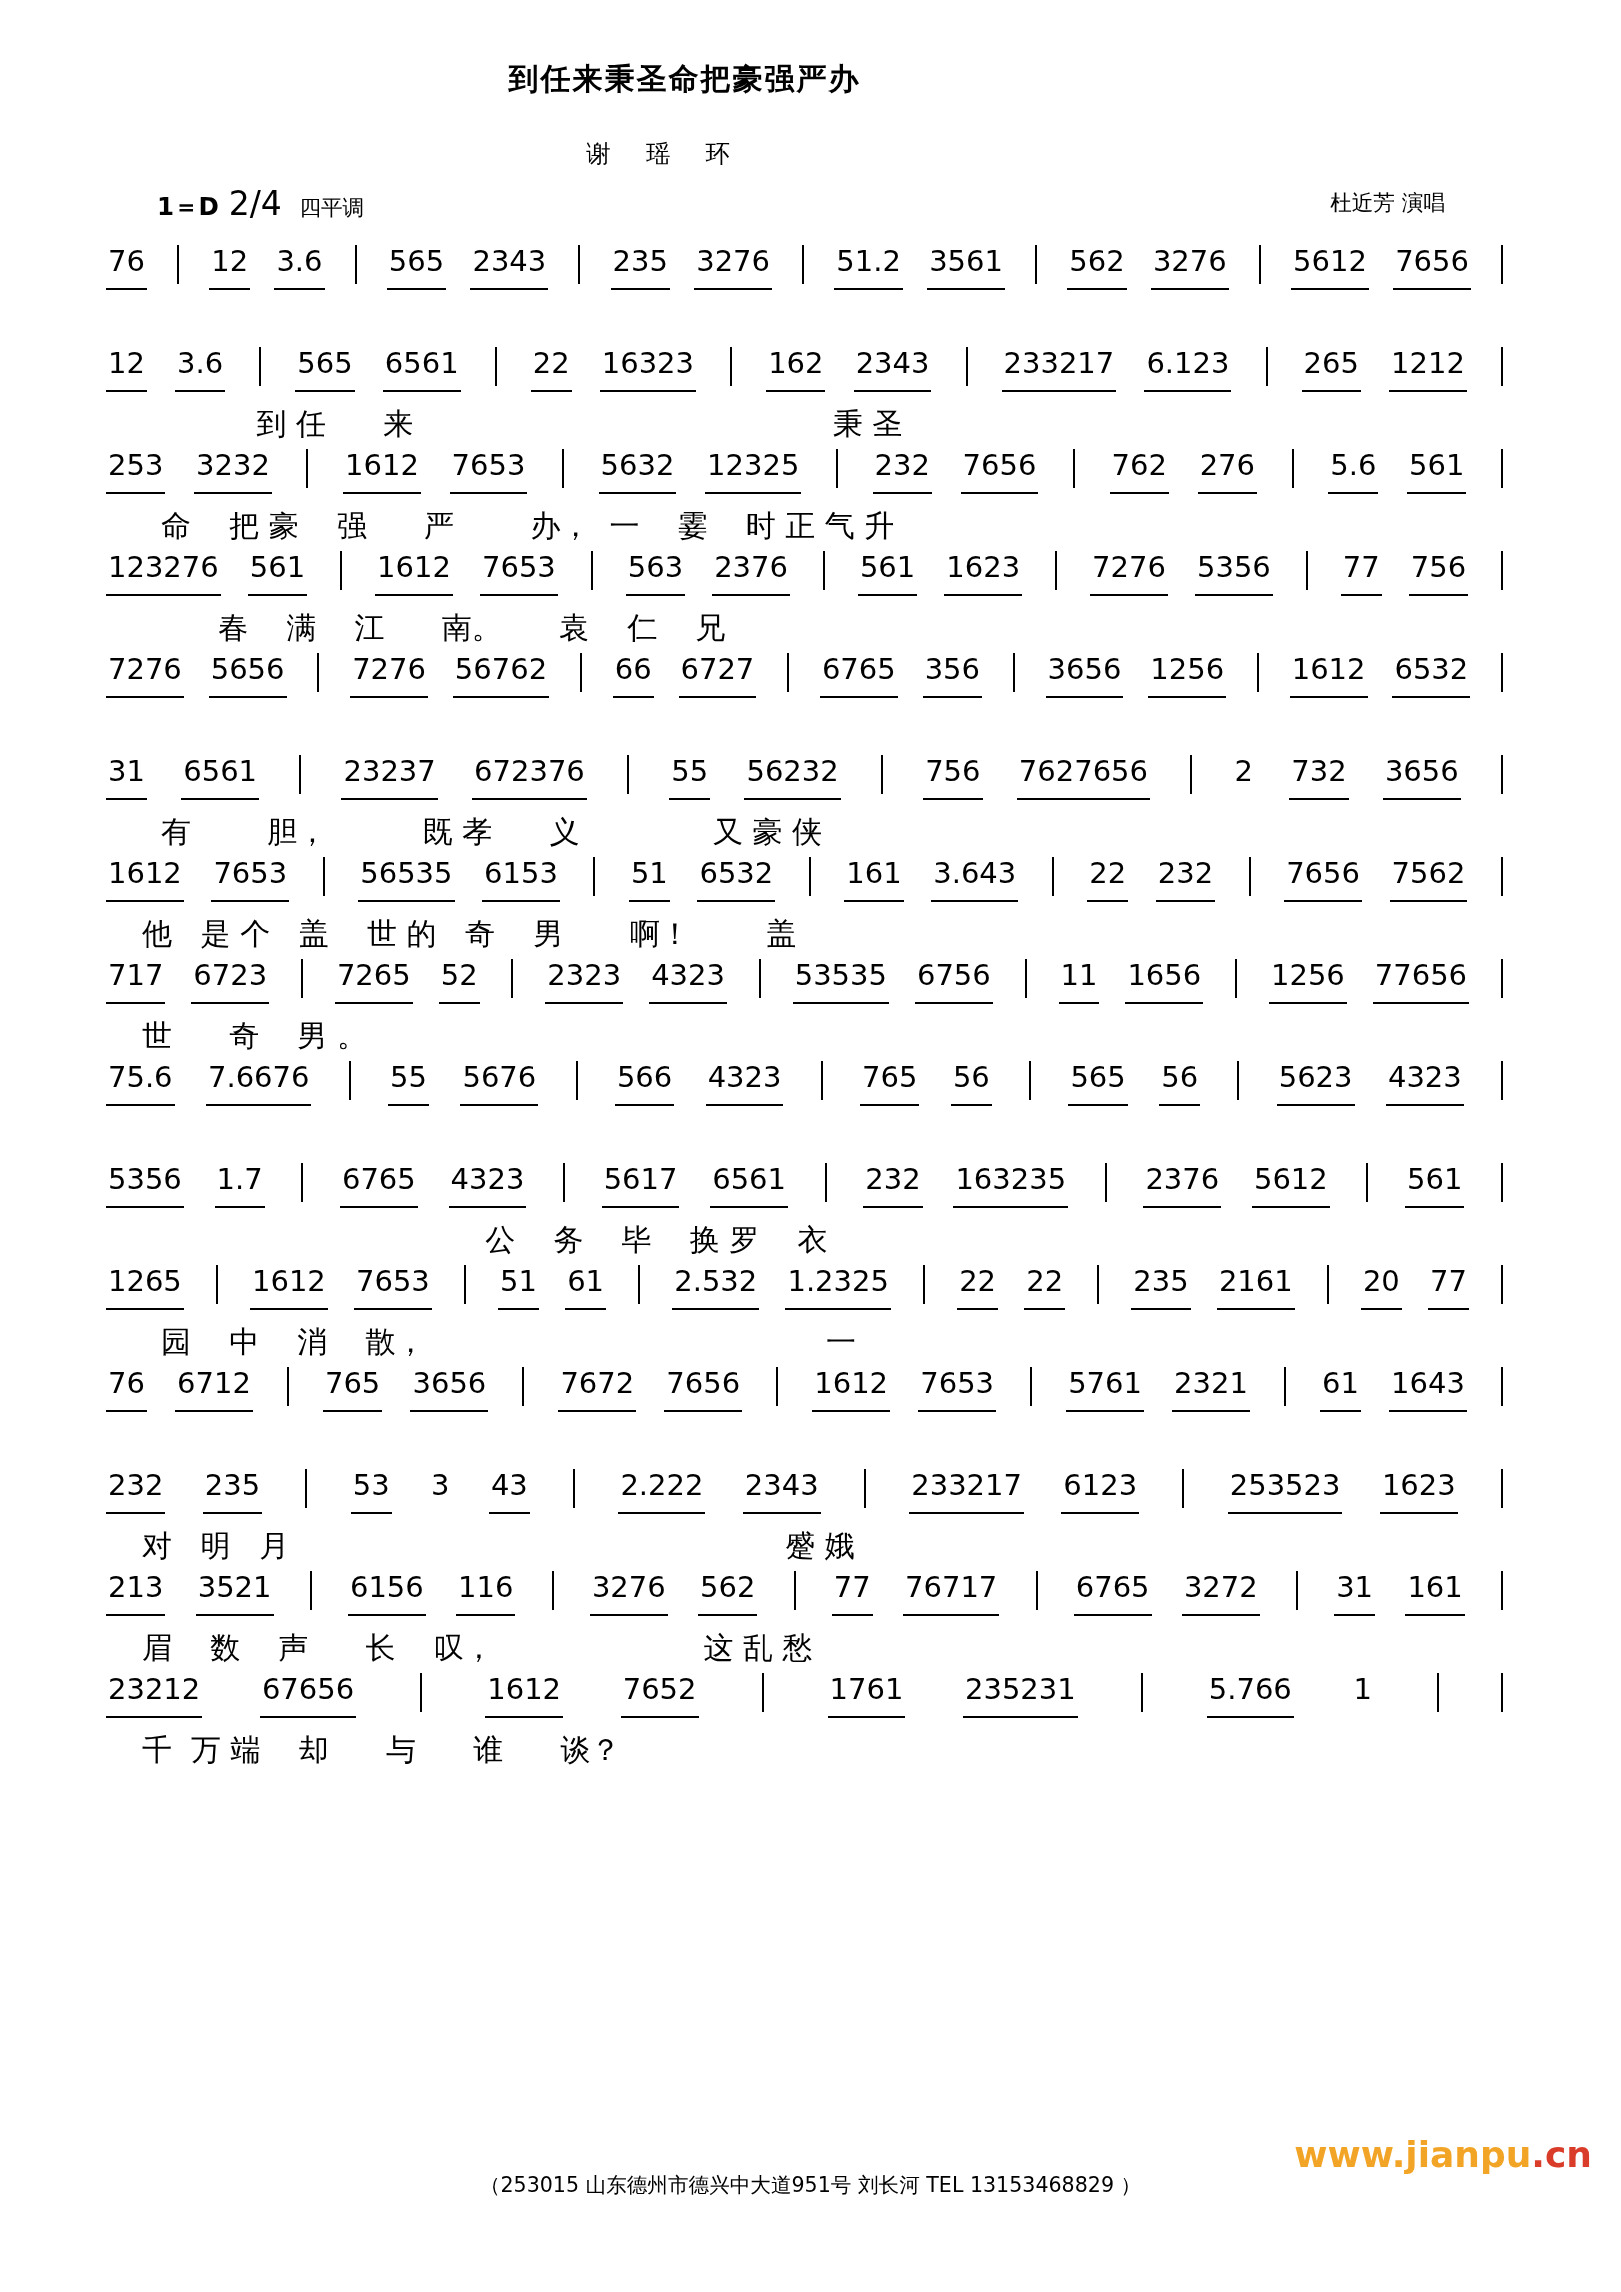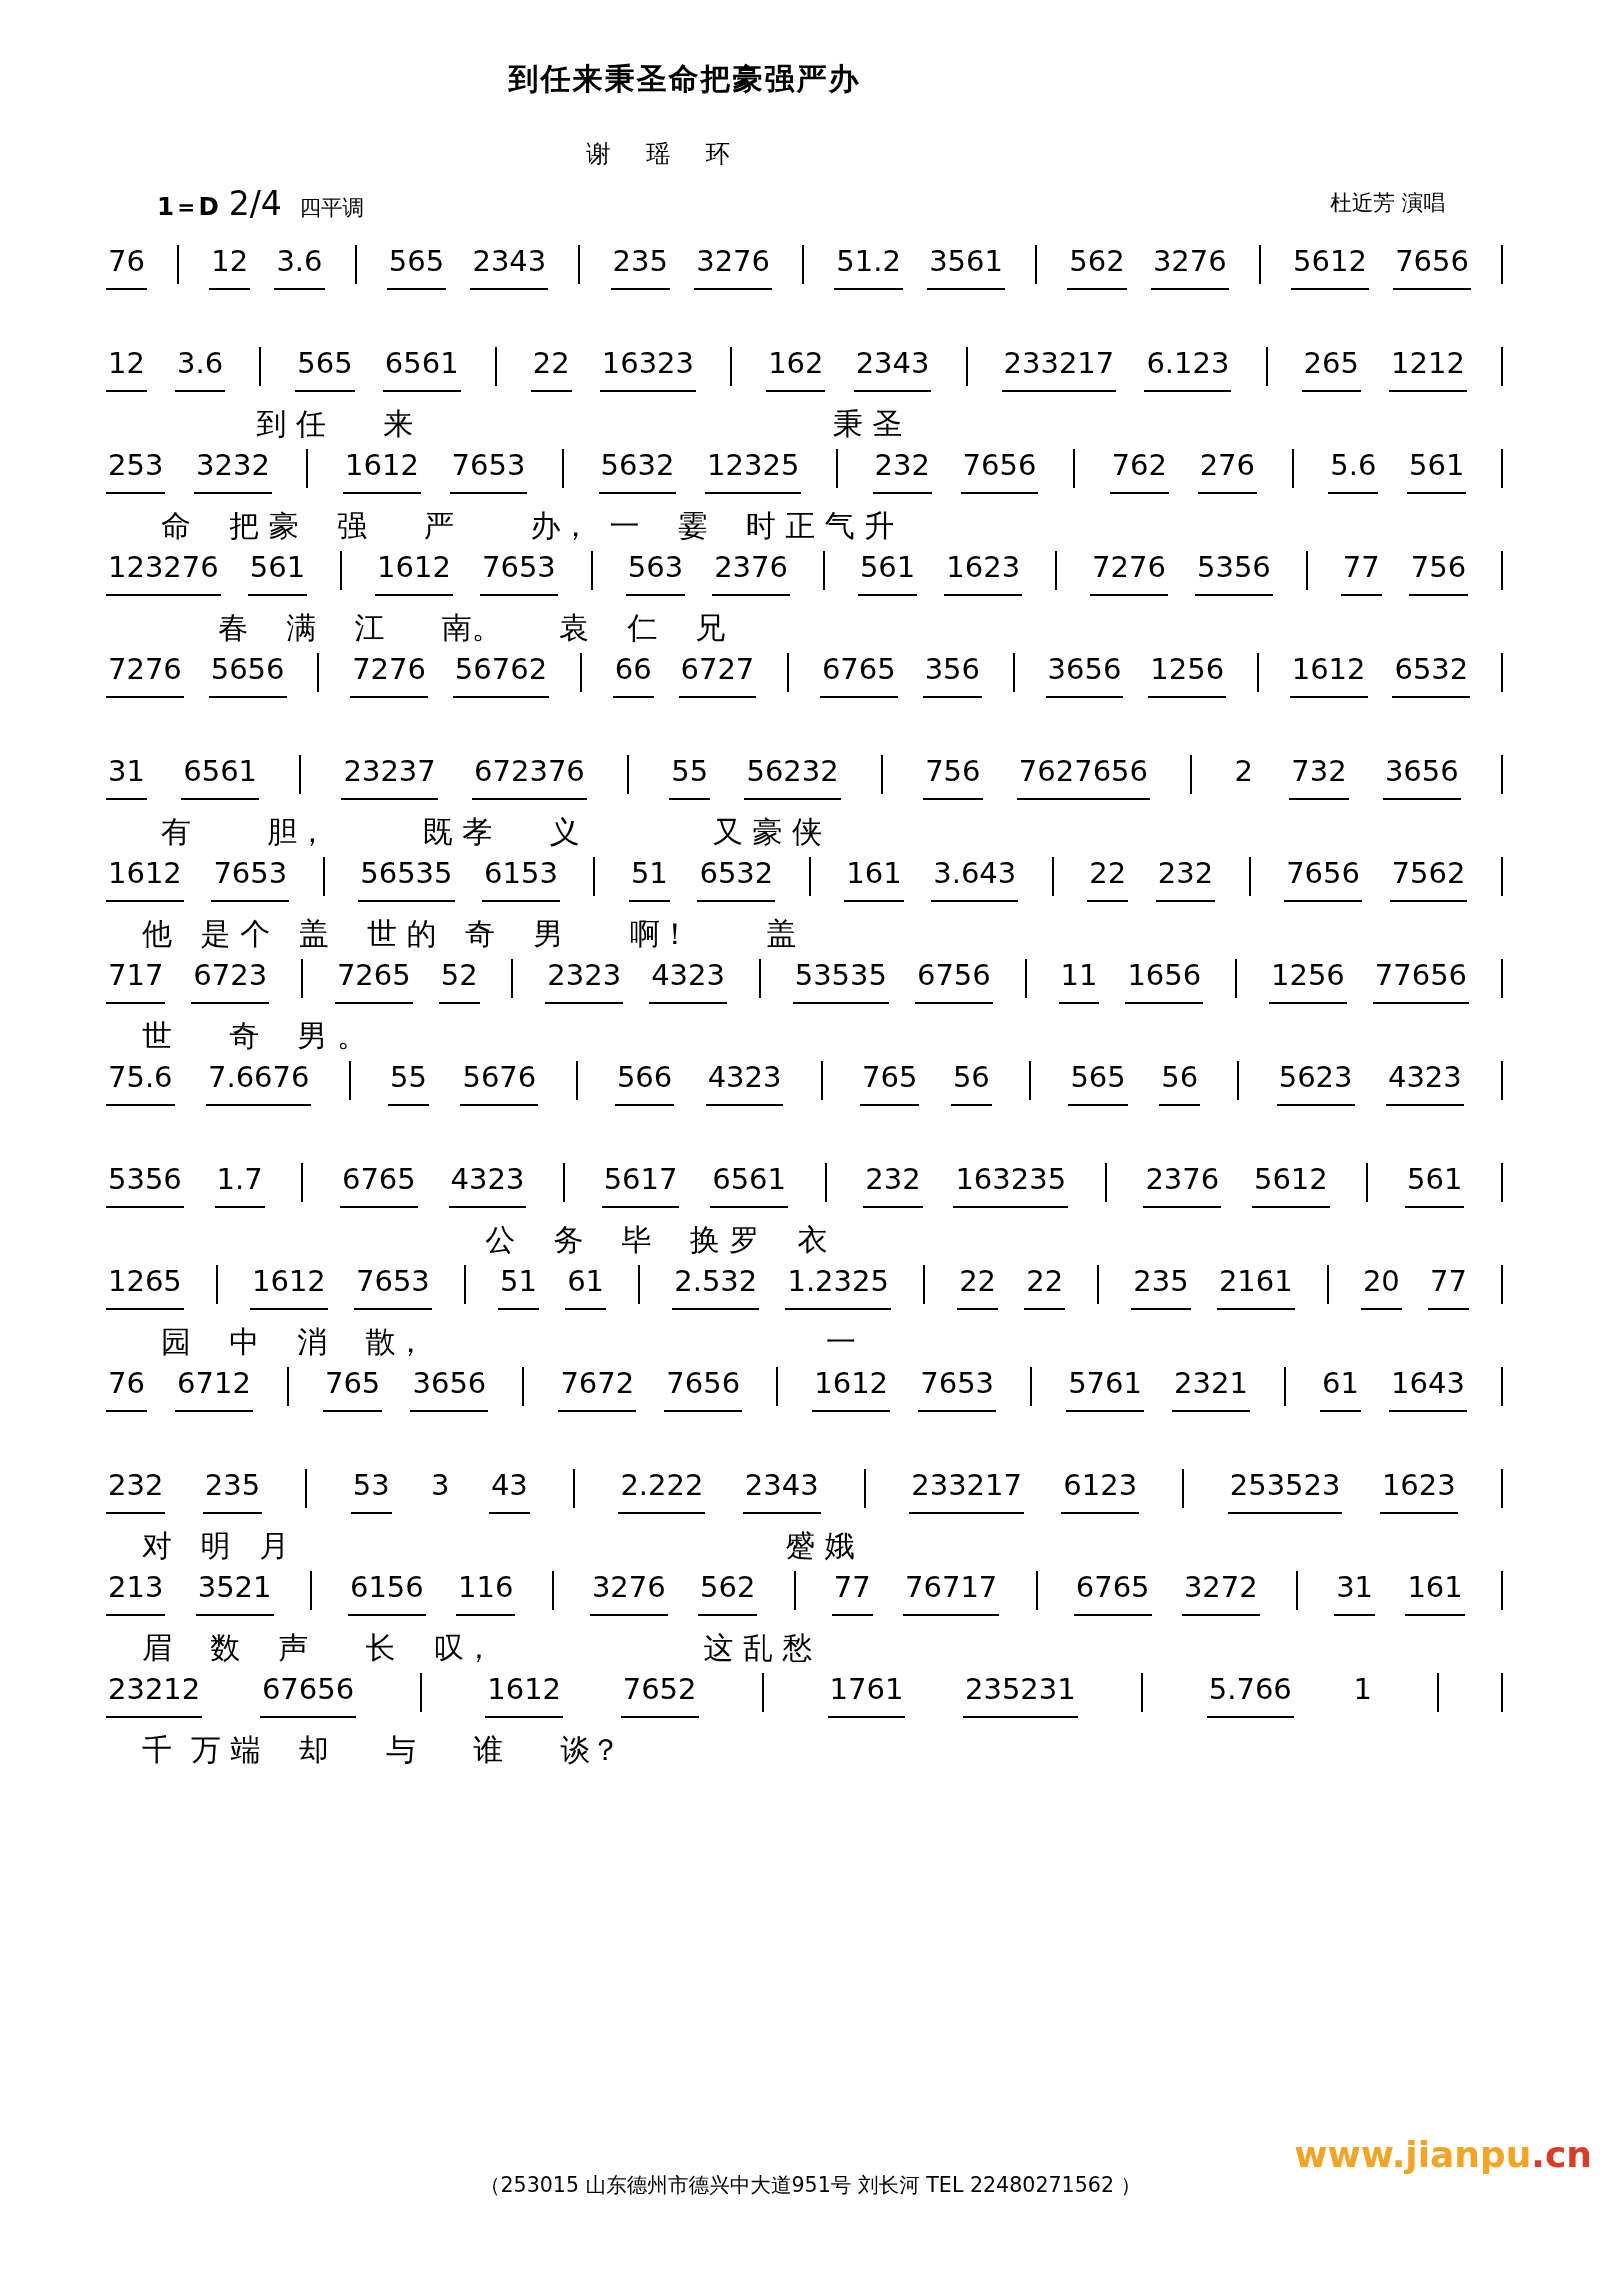--- a/index.html
+++ b/index.html
@@ -155,20 +155,20 @@
       <div class="row">
         <div class="notes"><span class="grp">213</span> <span class="grp">3521</span> <span class="bar"></span><span class="grp">6156</span> <span class="grp">116</span> <span class="bar"></span><span class="grp">3276</span> <span class="grp">562</span> <span class="bar"></span><span class="grp">77</span> <span class="grp">76717</span> <span class="bar"></span><span class="grp">6765</span> <span class="grp">3272</span> <span class="bar"></span><span class="grp">31</span> <span class="grp">161</span> <span class="bar"></span></div>
         <div class="lyrics"><span>眉    数    声      长    叹，                      这 乱 愁</span></div>
       </div>
       <div class="row">
         <div class="notes"><span class="grp">23212</span> <span class="grp">67656</span> <span class="bar"></span><span class="grp">1612</span> <span class="grp">7652</span> <span class="bar"></span><span class="grp">1761</span> <span class="grp">235231</span> <span class="bar"></span><span class="grp">5.766</span> <span class="grp nb">1</span> <span class="bar"></span><span class="bar" style="margin-left: -2px;"></span></div>
         <div class="lyrics"><span>千  万 端    却      与      谁      谈？</span></div>
       </div>
     </div>
 
-  <div class="footer">（253015  山东德州市德兴中大道951号  刘长河  TEL 22480271562  ）</div>
+  <div class="footer">（253015  山东德州市德兴中大道951号  刘长河  TEL 13153468829  ）</div>
 
   <div class="watermark">
     <div class="w2"><span>www.jianpu</span><span class="cn">.cn</span></div>
   </div>
 
 </div>
 
 
 </body></html>

